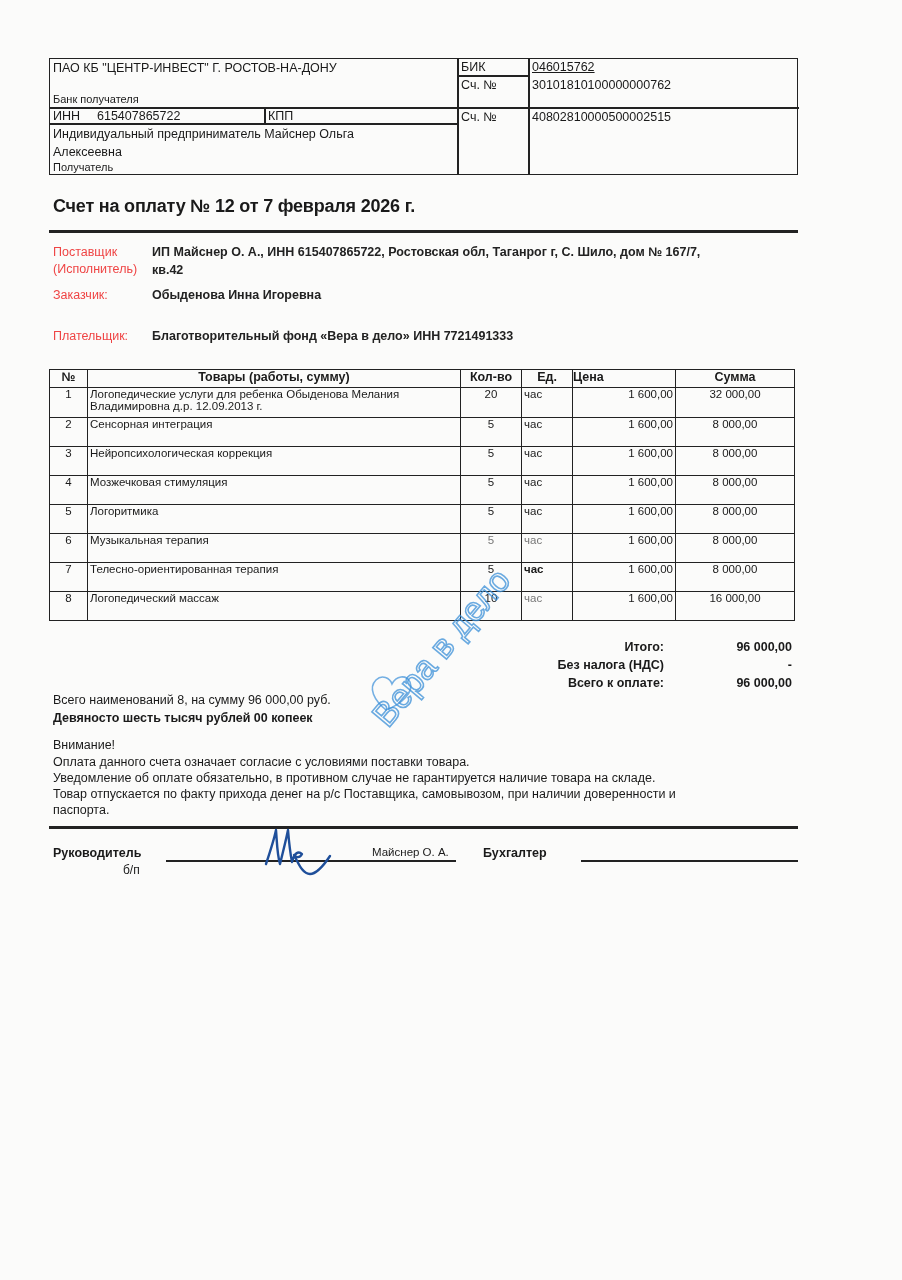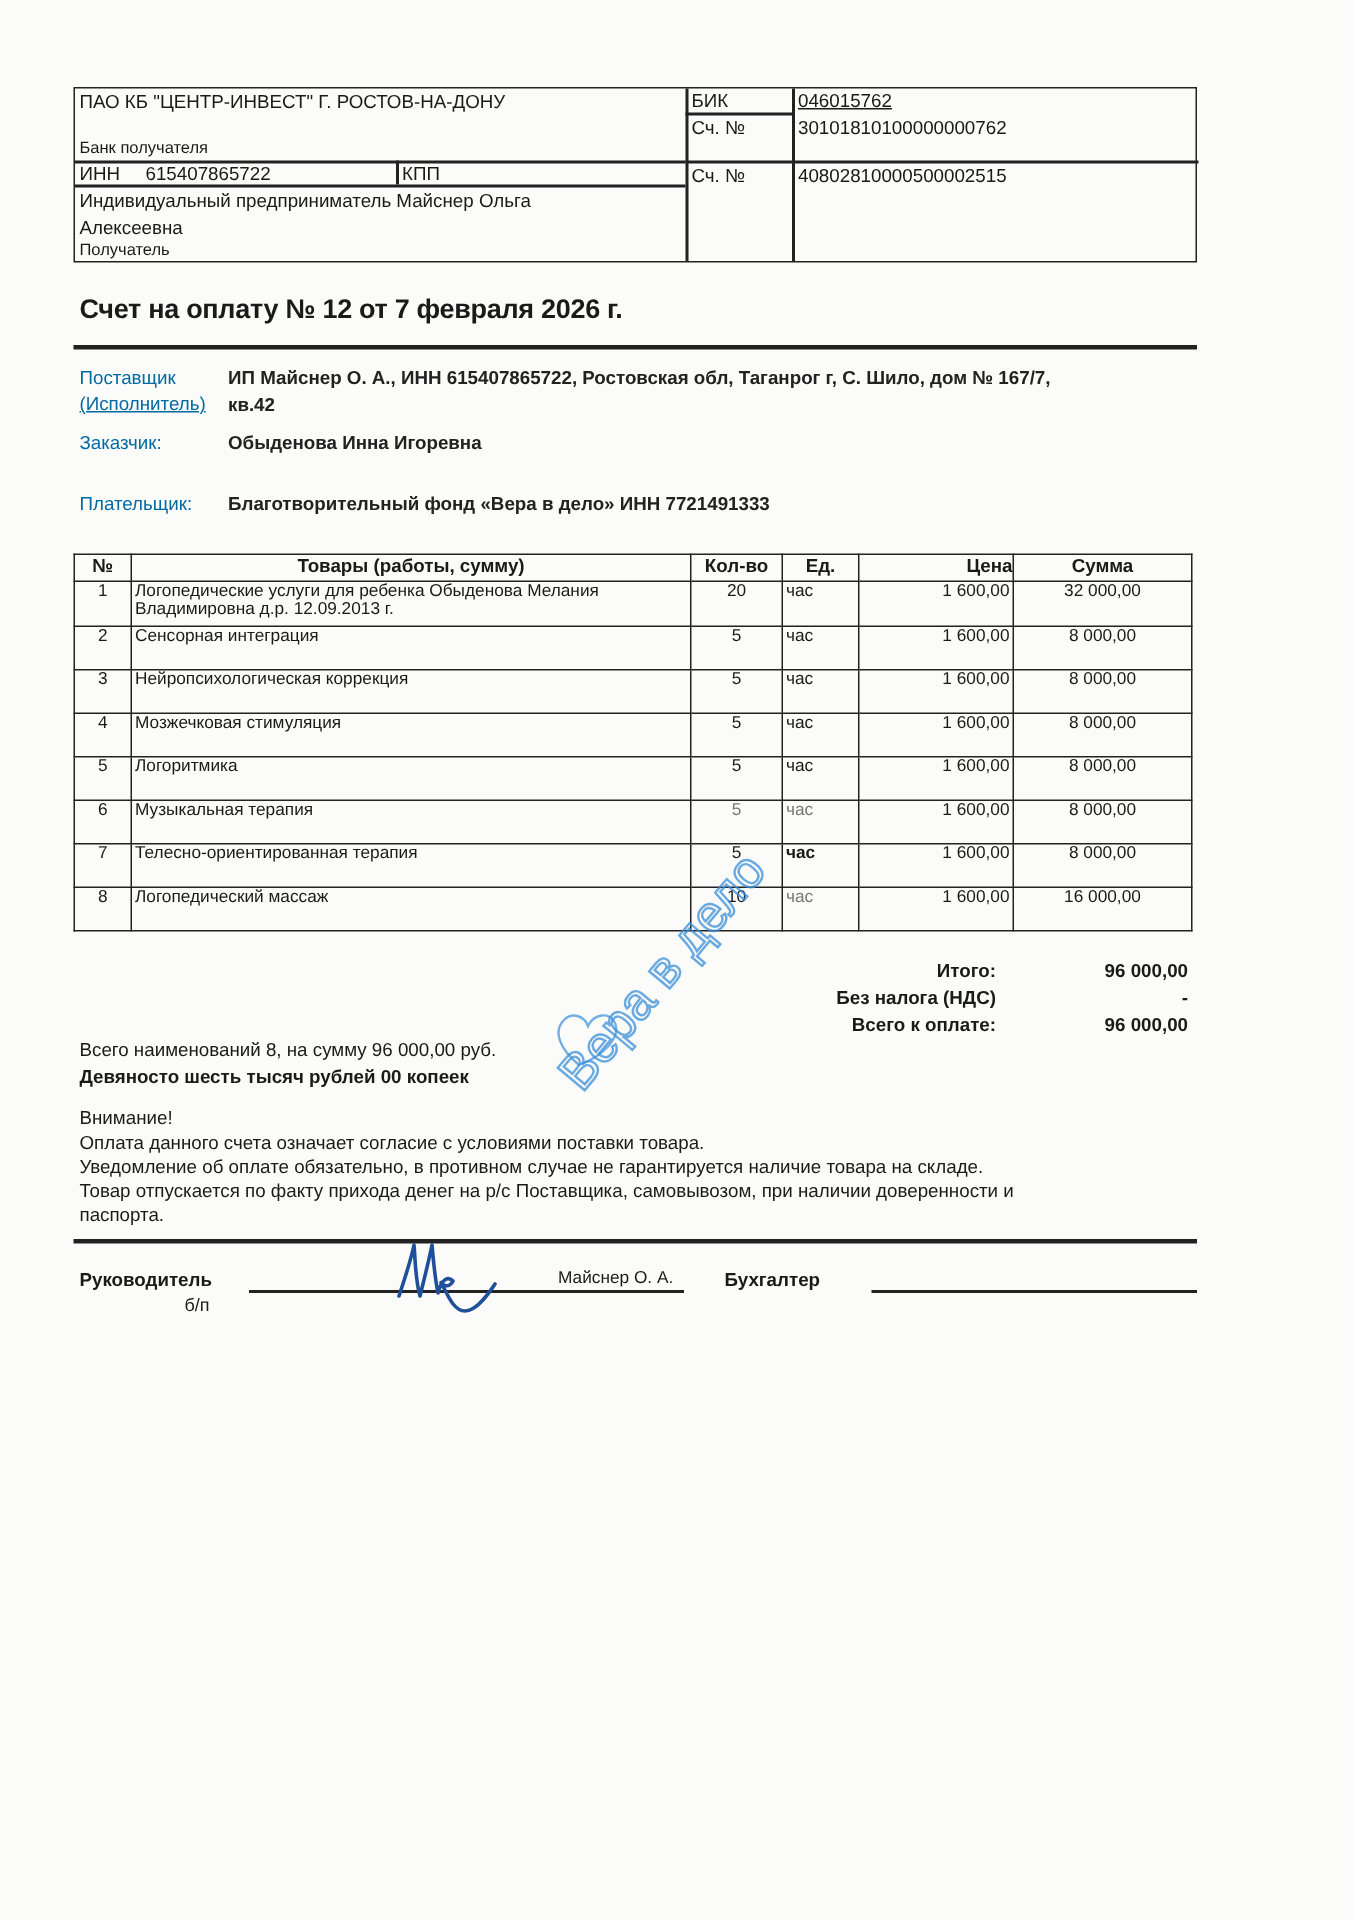--- a/index.html
+++ b/index.html
@@ -9,21 +9,21 @@
   }
   .abs { position: absolute; }
   
   .bank { position: absolute; left: 49px; top: 58px; width: 749px; height: 117px; border: 1.5px solid #222; box-sizing: border-box; }
   .bank .vline, .bank .hline { position: absolute; background: #222; }
   .bank .t { position: absolute; font-size: 12.5px; white-space: nowrap; }
   .bank .small { font-size: 11px; }
   
   .title { left: 53px; top: 196px; font-size: 18px; font-weight: bold; letter-spacing: -0.2px; }
   .rule-thick { position: absolute; left: 49px; height: 3px; background: #222; width: 749px; }
-  .party-label { position: absolute; left: 53px; font-size: 12.5px; color: #0369a1; }
+  .party-label { position: absolute; left: 53px; font-size: 12.5px; color: #ef4444; }
   .party-value { position: absolute; left: 152px; font-size: 12.5px; font-weight: bold; color: #222; }
   
   table.items { position: absolute; left: 49px; top: 369px; width: 746px; border-collapse: collapse; font-size: 11.5px; }
   table.items th, table.items td { border: 1.5px solid #222; padding: 0 2px; vertical-align: top; }
   table.items th { font-size: 12.5px; font-weight: bold; height: 17px; text-align: center; padding: 0; }
   table.items td { height: 28px; }
   table.items tr.first td { height: 29px; }
   .c-num { width: 33px; text-align: center; }
   .c-name { width: 368px; }
   .c-qty { width: 56px; text-align: center; }
@@ -67,38 +67,38 @@
   <span class="t" style="left:411px; top:19px;">Сч. №</span>
   <span class="t" style="left:482px; top:19px;">30101810100000000762</span>
   <span class="t" style="left:411px; top:51px;">Сч. №</span>
   <span class="t" style="left:482px; top:51px;">40802810000500002515</span>
 </div>
 
 <div class="abs title">Счет на оплату № 12 от 7 февраля 2026 г.</div>
 <div class="rule-thick" style="top:230px;"></div>
 
 <div class="party-label" style="top:245px;">Поставщик</div>
-<div class="party-label" style="top:262px;text-decoration:underline;">(Исполнитель)</div>
+<div class="party-label" style="top:262px;">(Исполнитель)</div>
 <div class="party-value" style="top:245px;">ИП Майснер О. А., ИНН 615407865722, Ростовская обл, Таганрог г, С. Шило, дом № 167/7,</div>
 <div class="party-value" style="top:263px;">кв.42</div>
 
 <div class="party-label" style="top:288px;">Заказчик:</div>
 <div class="party-value" style="top:288px;">Обыденова Инна Игоревна</div>
 
 <div class="party-label" style="top:329px;">Плательщик:</div>
 <div class="party-value" style="top:329px;">Благотворительный фонд «Вера в дело» ИНН 7721491333</div>
 
 <table class="items">
   <thead>
     <tr>
       <th class="c-num">№</th>
       <th class="c-name">Товары (работы, сумму)</th>
       <th class="c-qty">Кол-во</th>
       <th class="c-unit">Ед.</th>
-      <th class="c-price" style="text-align:right">Цена</th>
+      <th class="c-price" style="text-align:left">Цена</th>
       <th class="c-sum" style="text-align:center">Сумма</th>
     </tr>
   </thead>
   <tbody>
     <tr class="first">
       <td class="c-num">1</td>
       <td class="c-name">
           <div>Логопедические услуги для ребенка Обыденова Мелания</div>
           <div>Владимировна д.р. 12.09.2013 г.</div>
         </td>

